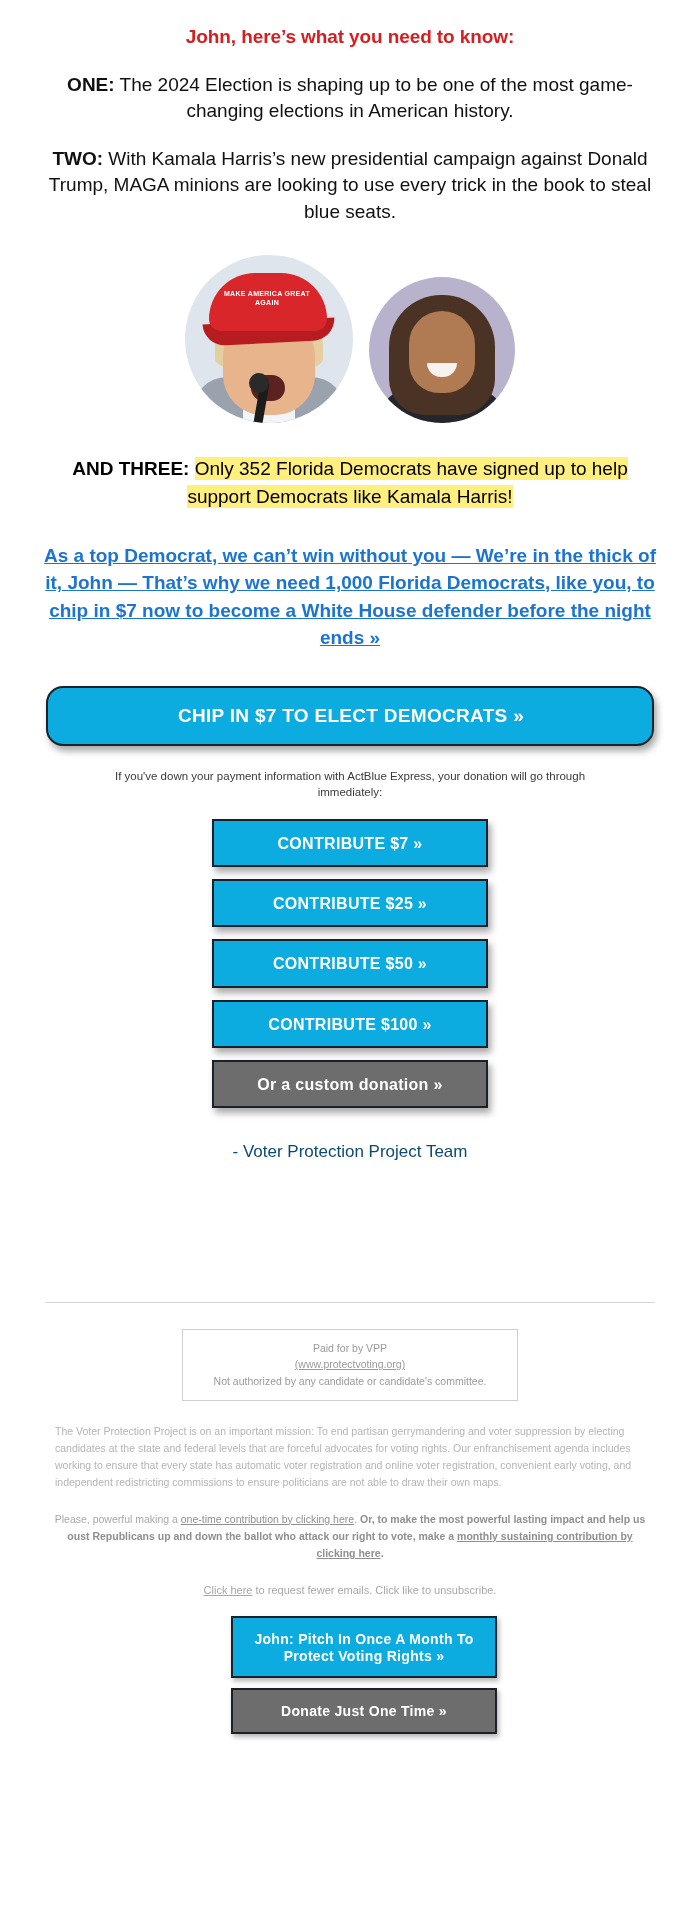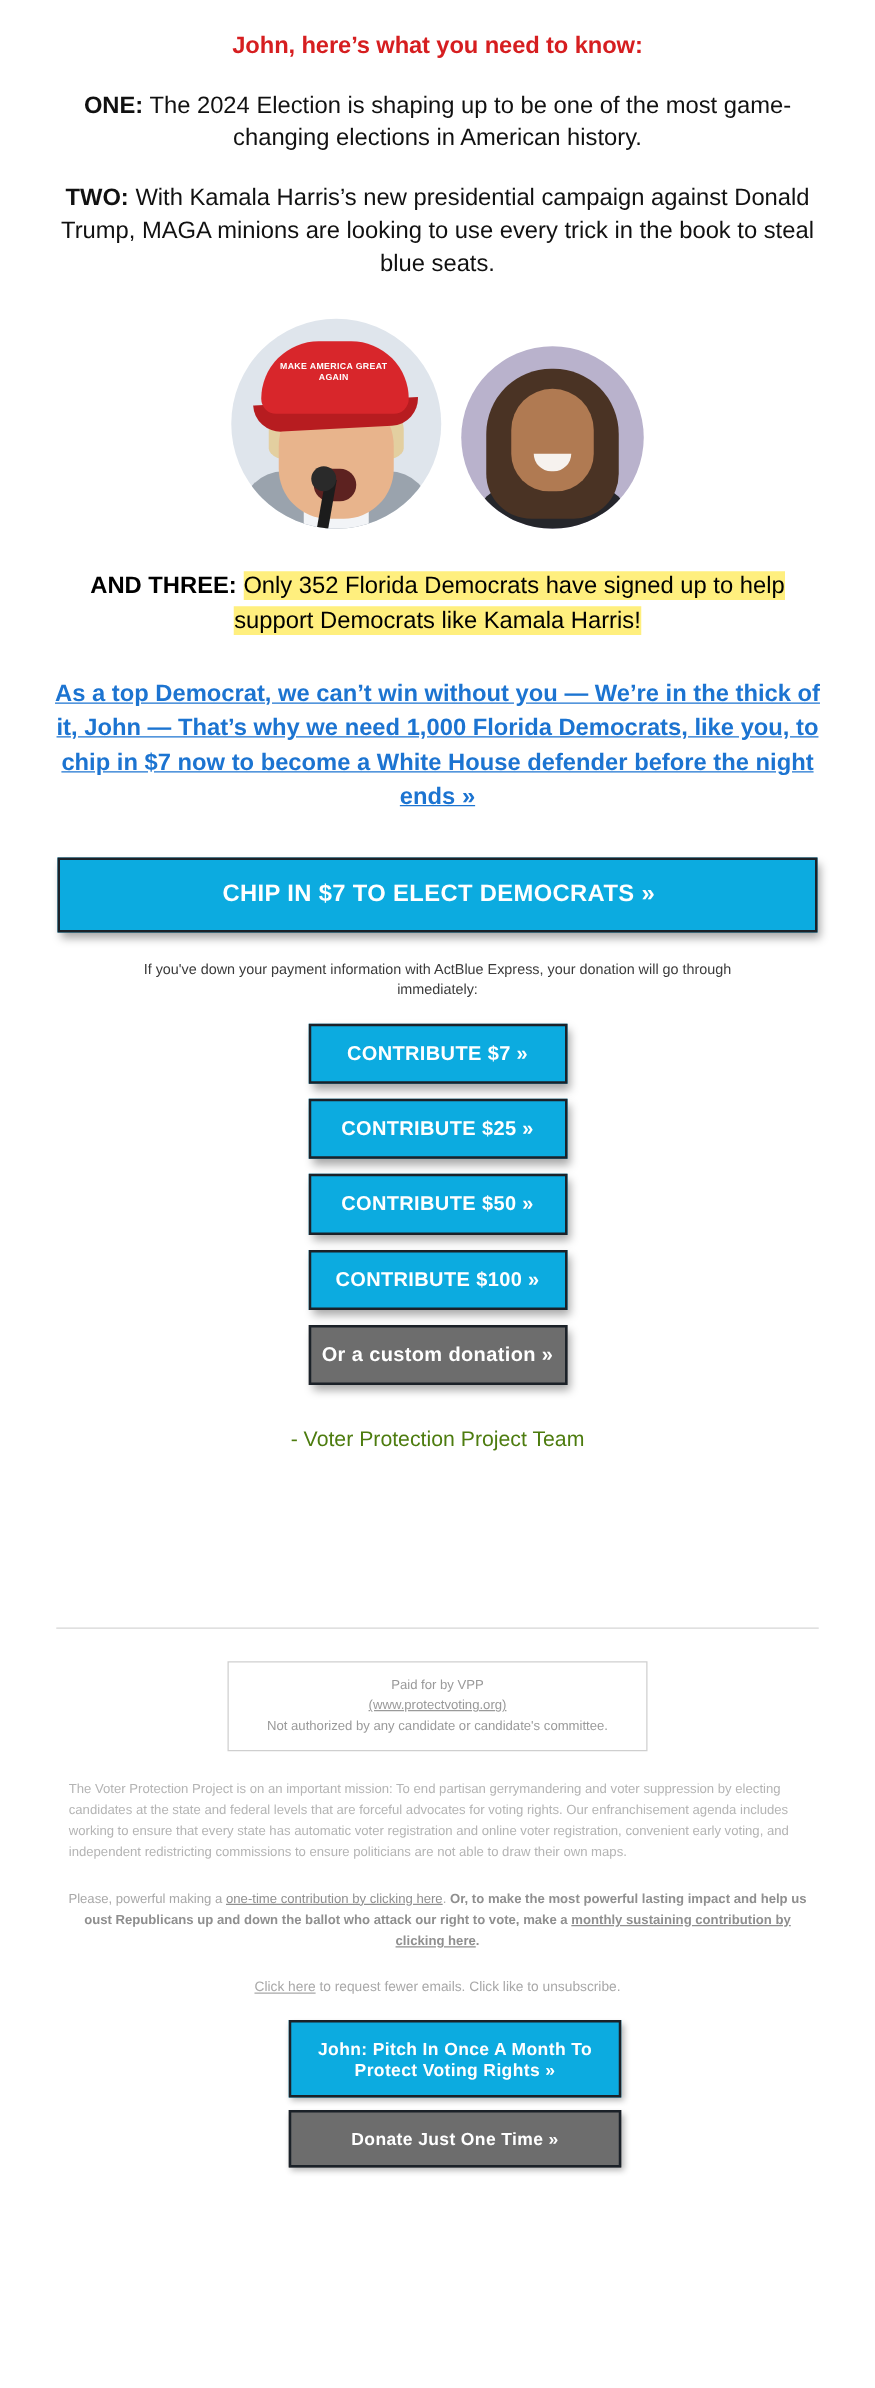--- a/index.html
+++ b/index.html
@@ -198,43 +198,44 @@
     background: #0cabe0;
     box-shadow: 3px 5px 7px rgba(0,0,0,0.35);
     line-height: 1.2;
   }
   .btn.gray { background: #6d6d6d; }
 
   .cta-main-wrap { padding: 34px 46px 0 46px; }
   .btn-main {
     font-size: 19px;
     padding: 17px 10px 16px 12px;
+    border-radius: 17px;
   }
 
   .actblue-note {
     text-align: center;
     font-size: 11.5px;
     color: #3a3a3a;
     line-height: 1.45;
     padding: 22px 110px 0 110px;
     margin: 0;
   }
 
   .amount-list { padding: 18px 0 0 0; }
   .amount-row { padding: 0 0 12px 0; display: flex; justify-content: center; }
   .btn-amount {
-    width: 207px;
+    width: 276px;
     font-size: 16px;
     padding: 13px 8px 12px 8px;
   }
 
   .signoff {
     text-align: center;
     font-size: 17px;
-    color: #4d7c0f;
+    color: #0c4a6e;
     padding: 22px 0 0 0;
     margin: 0;
   }
 
   
   .footer { padding: 140px 0 0 0; }
   .divider {
     height: 1px;
     background: #d6d6d6;
     margin: 0 45px;

